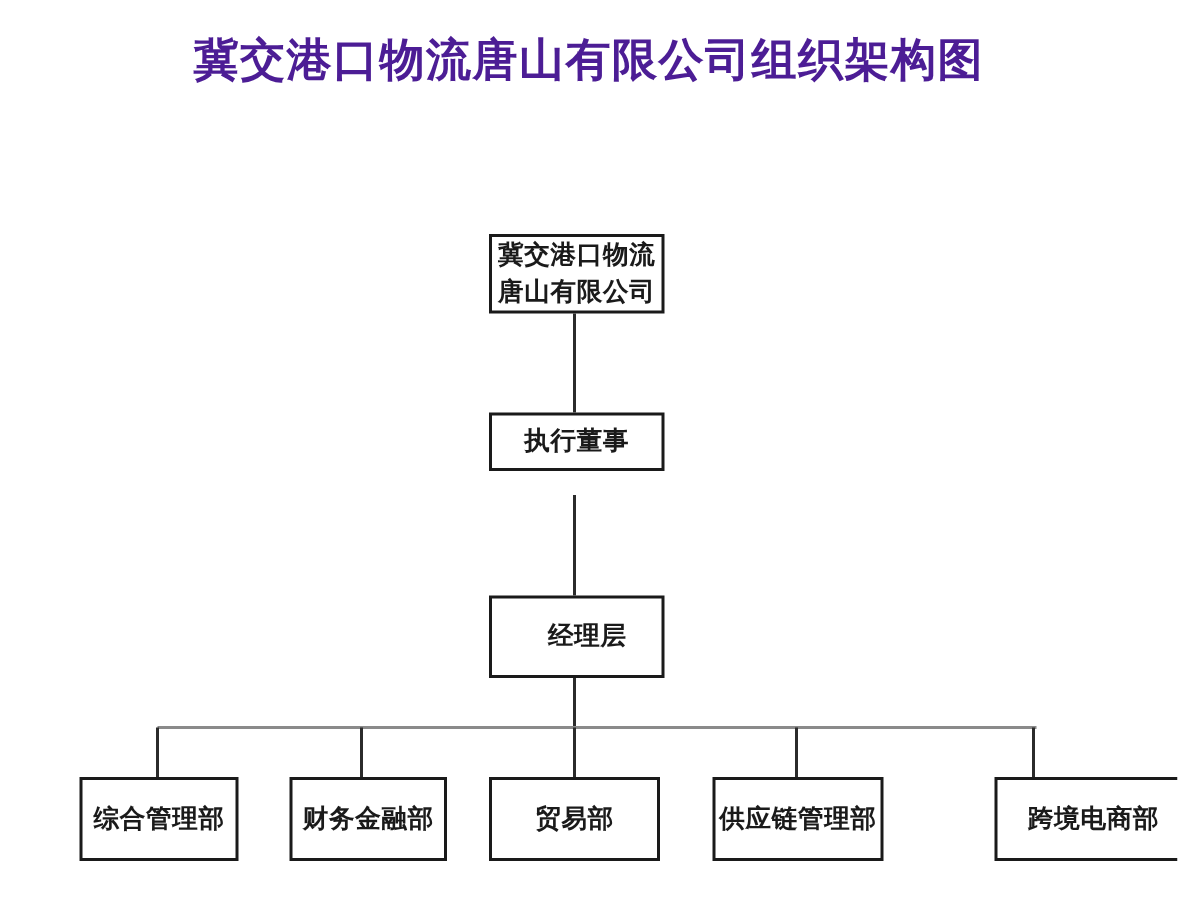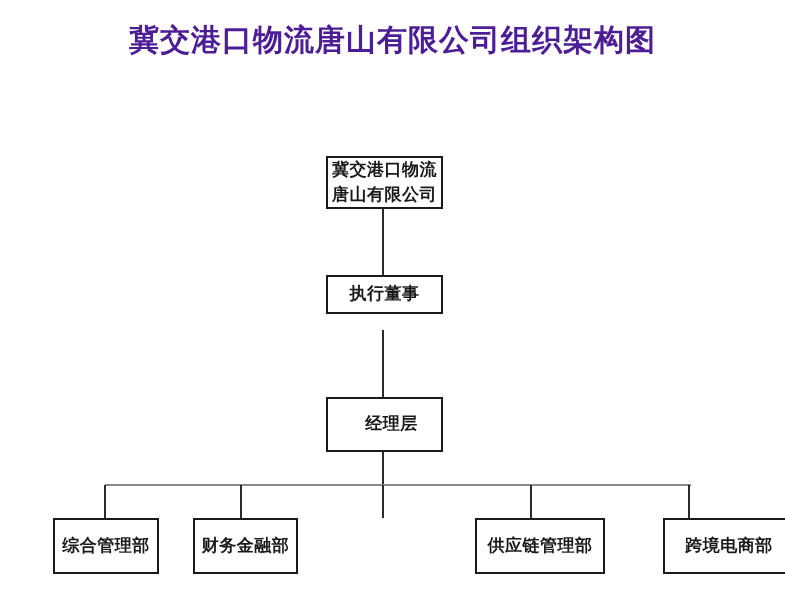--- a/index.html
+++ b/index.html
@@ -46,21 +46,21 @@
     padding: 0 2px;
   }
   
   .box-company   { left: 326px; top: 156px; width: 117px; height: 53px; }
   .box-exec      { left: 326px; top: 275px; width: 117px; height: 39px; }
   .box-manager   { left: 326px; top: 397px; width: 117px; height: 55px; padding-left: 16px; }
   
   .box-dept-0 { left: 53px;  top: 518px; width: 106px; height: 56px; }
   .box-dept-1 { left: 181px; top: 518px; width: 105px; height: 56px; margin-left: 12px; }
   .box-dept-2 { left: 326px; top: 518px; width: 114px; height: 56px; }
-  .box-dept-3 { left: 475px; top: 518px; width: 130px; height: 56px; }
+  .box-dept-3 { left: 475px; top: 518px; width: 114px; height: 56px; }
   .box-dept-4 { left: 624px; top: 518px; width: 132px; height: 56px; margin-left: 39px; }
 
   .connector {
     position: absolute;
     background: #2b2b2b;
   }
   .v-line { width: 2px; }
   .h-line { height: 2px; background: #8a8a8a; }
 
   .conn-root-exec { left: 382px; top: 209px; height: 66px; }
@@ -95,20 +95,23 @@
   </div>
 
   <div class="org-box box-dept-0">
     <span>综合管理部</span>
   </div>
 
   <div class="org-box box-dept-1">
     <span>财务金融部</span>
   </div>
 
+  <div class="org-box box-dept-2">
+    <span>贸易部</span>
+  </div>
 
   <div class="org-box box-dept-3">
     <span>供应链管理部</span>
   </div>
 
   <div class="org-box box-dept-4">
     <span>跨境电商部</span>
   </div>
 
   <div class="connector v-line conn-root-exec"></div>

